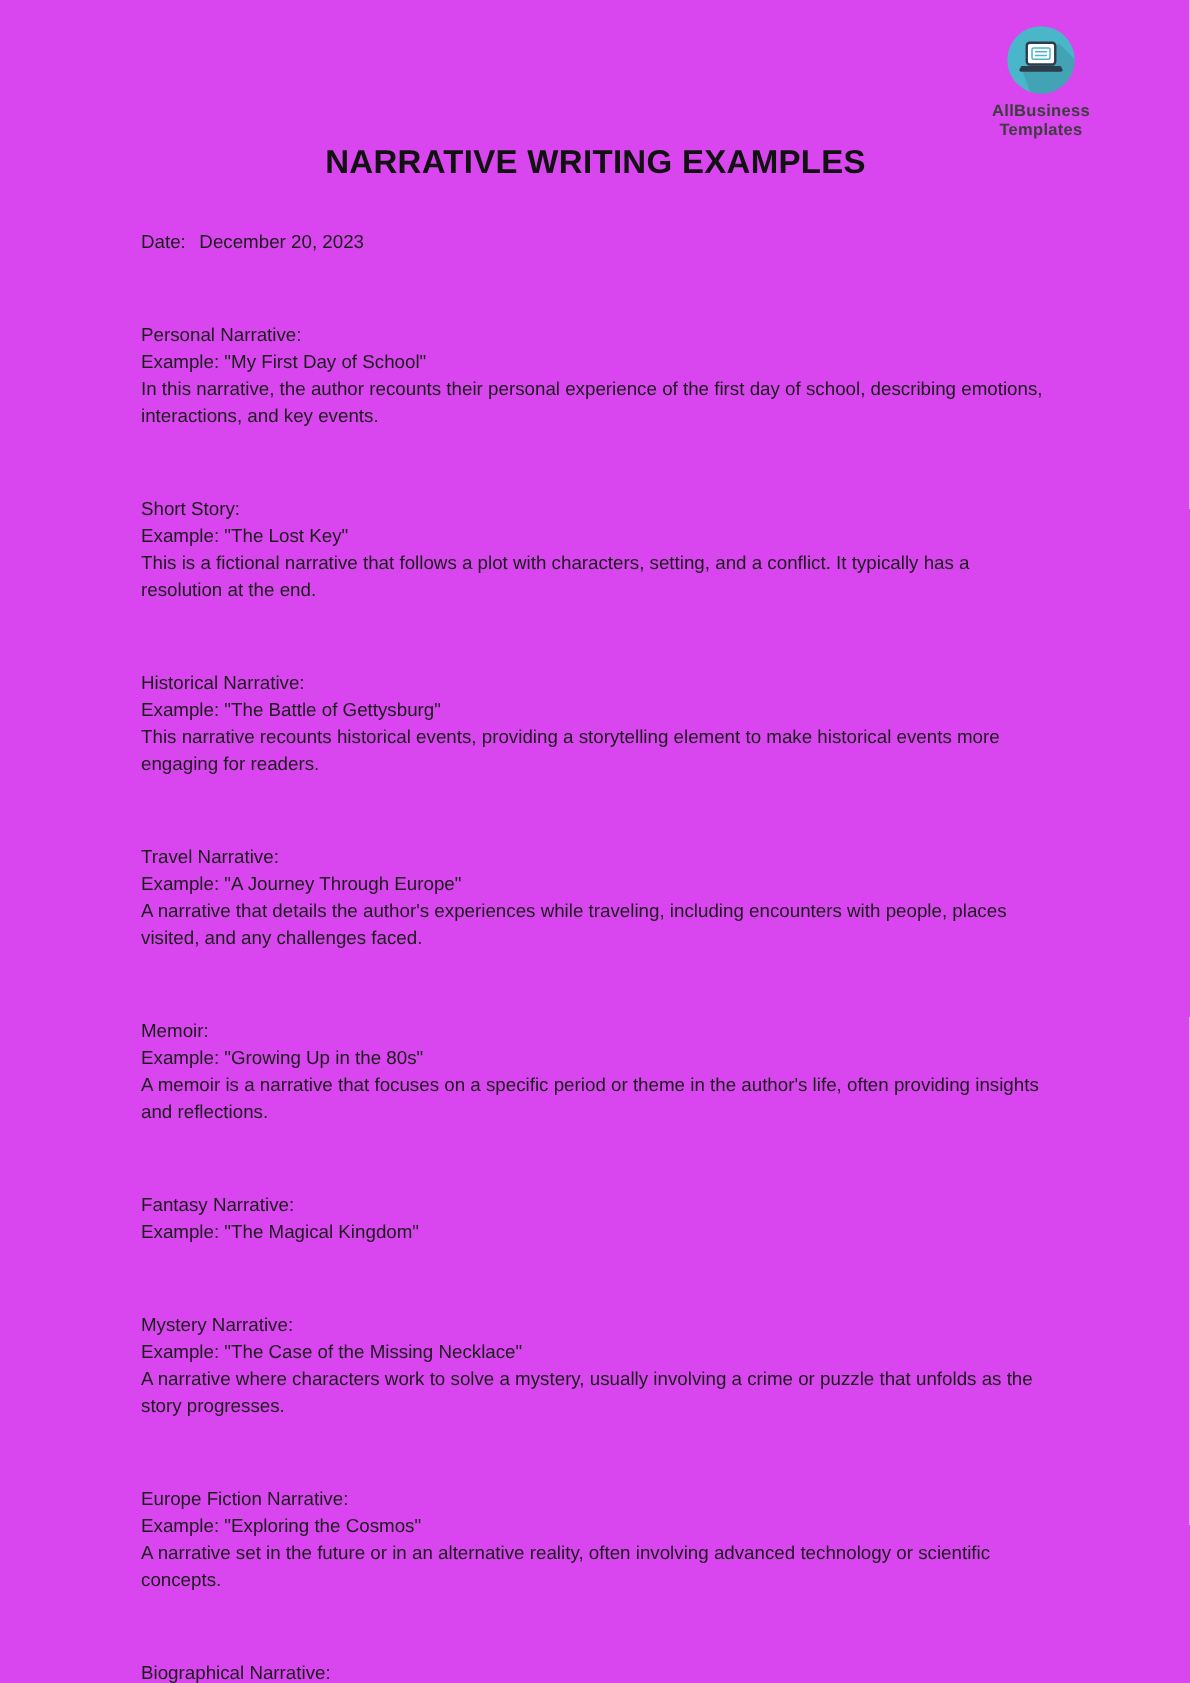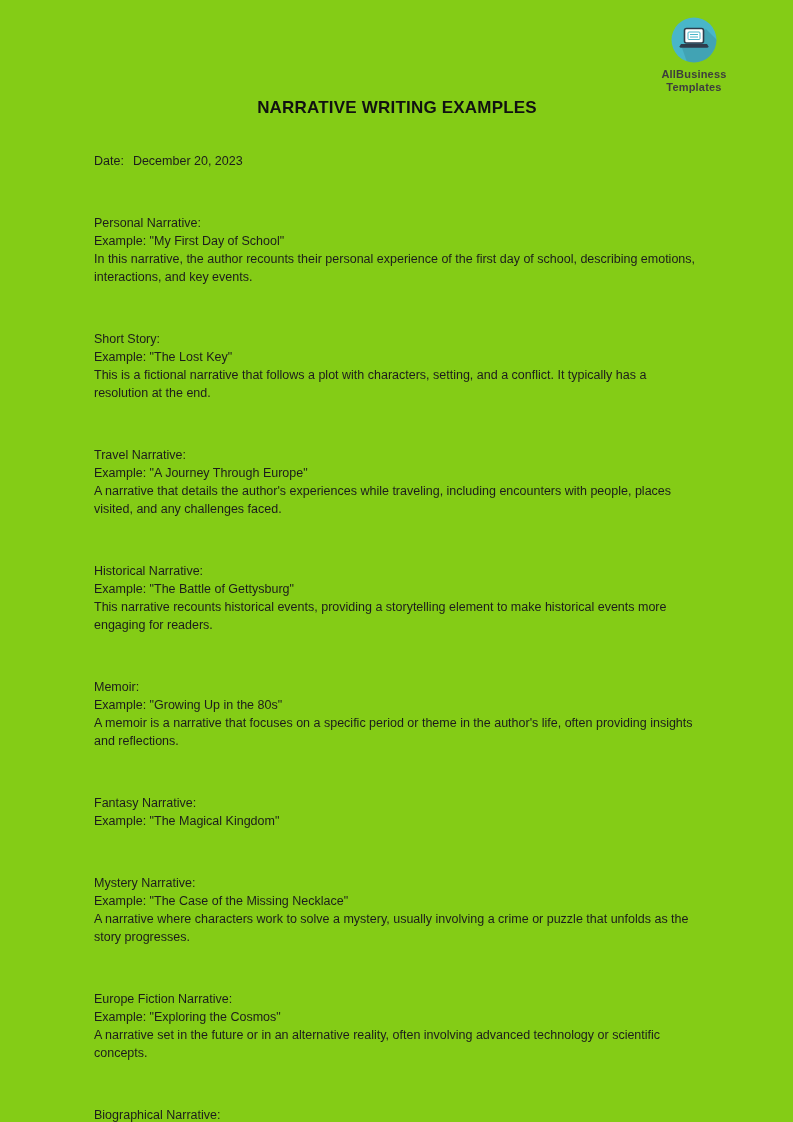--- a/index.html
+++ b/index.html
@@ -1,21 +1,21 @@
 <!DOCTYPE html>
 <html><head>
 <meta charset="utf-8">
 <style>
   * { margin: 0; padding: 0; box-sizing: border-box; }
   html, body { background: #ffffff; }
   .page {
     position: relative;
     width: 793px;
     height: 1122px;
-    background: #84cc16;
+    background: #d946ef;
     font-family: "Liberation Sans", sans-serif;
     color: #1c1c1c;
     overflow: hidden;
   }
   .logo {
     position: absolute;
     top: 17px;
     right: 44px;
     width: 110px;
     text-align: center;
@@ -31,21 +31,21 @@
   }
   .content {
     position: absolute;
     left: 94px;
     right: 93px;
     top: 0;
   }
   .doc-title {
     margin-top: 97px;
     text-align: center;
-    font-size: 17px;
+    font-size: 22px;
     font-weight: bold;
     color: #111111;
     letter-spacing: 0.2px;
     line-height: 22px;
   }
   .date-line {
     margin-top: 33px;
     font-size: 12.5px;
     line-height: 18px;
   }
@@ -109,29 +109,29 @@
         <p>In this narrative, the author recounts their personal experience of the first day of school, describing emotions, interactions, and key events.</p>
       </div>
 
       <div class="section">
         <p>Short Story:</p>
         <p>Example: "The Lost Key"</p>
         <p>This is a fictional narrative that follows a plot with characters, setting, and a conflict. It typically has a resolution at the end.</p>
       </div>
 
       <div class="section">
+        <p>Historical Narrative:</p>
+        <p>Example: "The Battle of Gettysburg"</p>
+        <p>This narrative recounts historical events, providing a storytelling element to make historical events more engaging for readers.</p>
+      </div>
+
+      <div class="section">
         <p>Travel Narrative:</p>
         <p>Example: "A Journey Through Europe"</p>
         <p>A narrative that details the author's experiences while traveling, including encounters with people, places visited, and any challenges faced.</p>
-      </div>
-
-      <div class="section">
-        <p>Historical Narrative:</p>
-        <p>Example: "The Battle of Gettysburg"</p>
-        <p>This narrative recounts historical events, providing a storytelling element to make historical events more engaging for readers.</p>
       </div>
 
       <div class="section">
         <p>Memoir:</p>
         <p>Example: "Growing Up in the 80s"</p>
         <p>A memoir is a narrative that focuses on a specific period or theme in the author's life, often providing insights and reflections.</p>
       </div>
 
       <div class="section">
         <p>Fantasy Narrative:</p>

